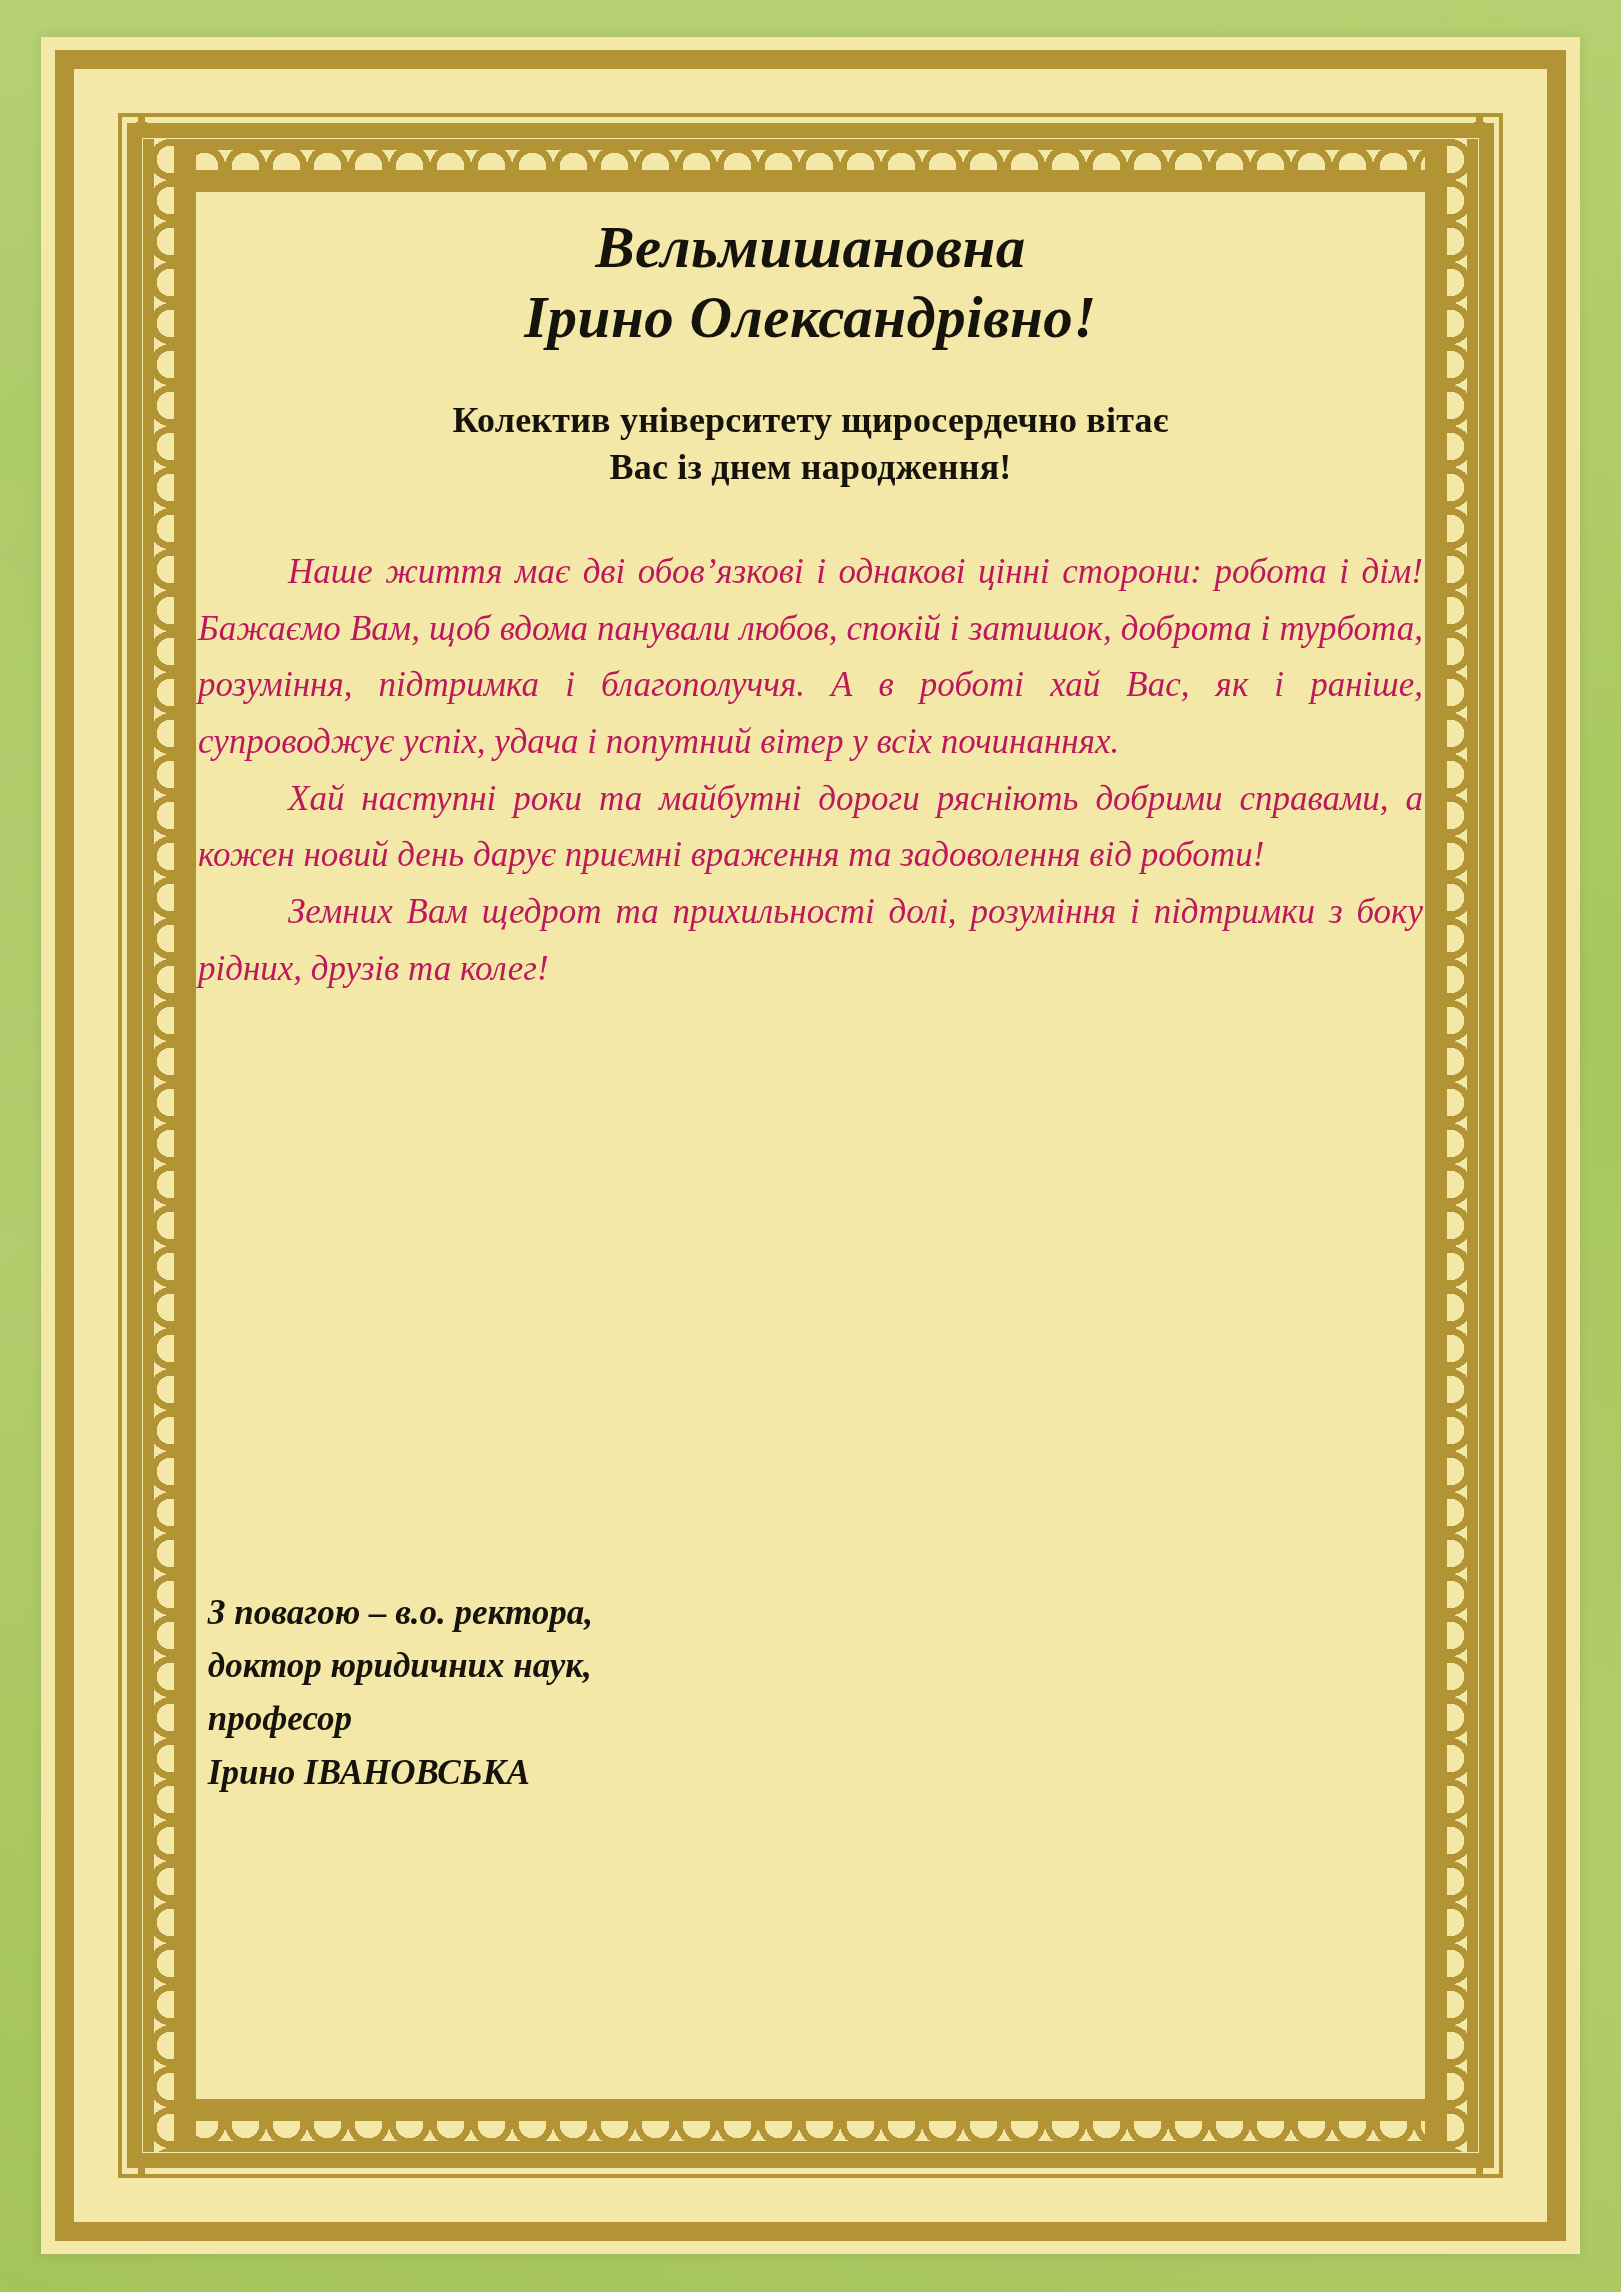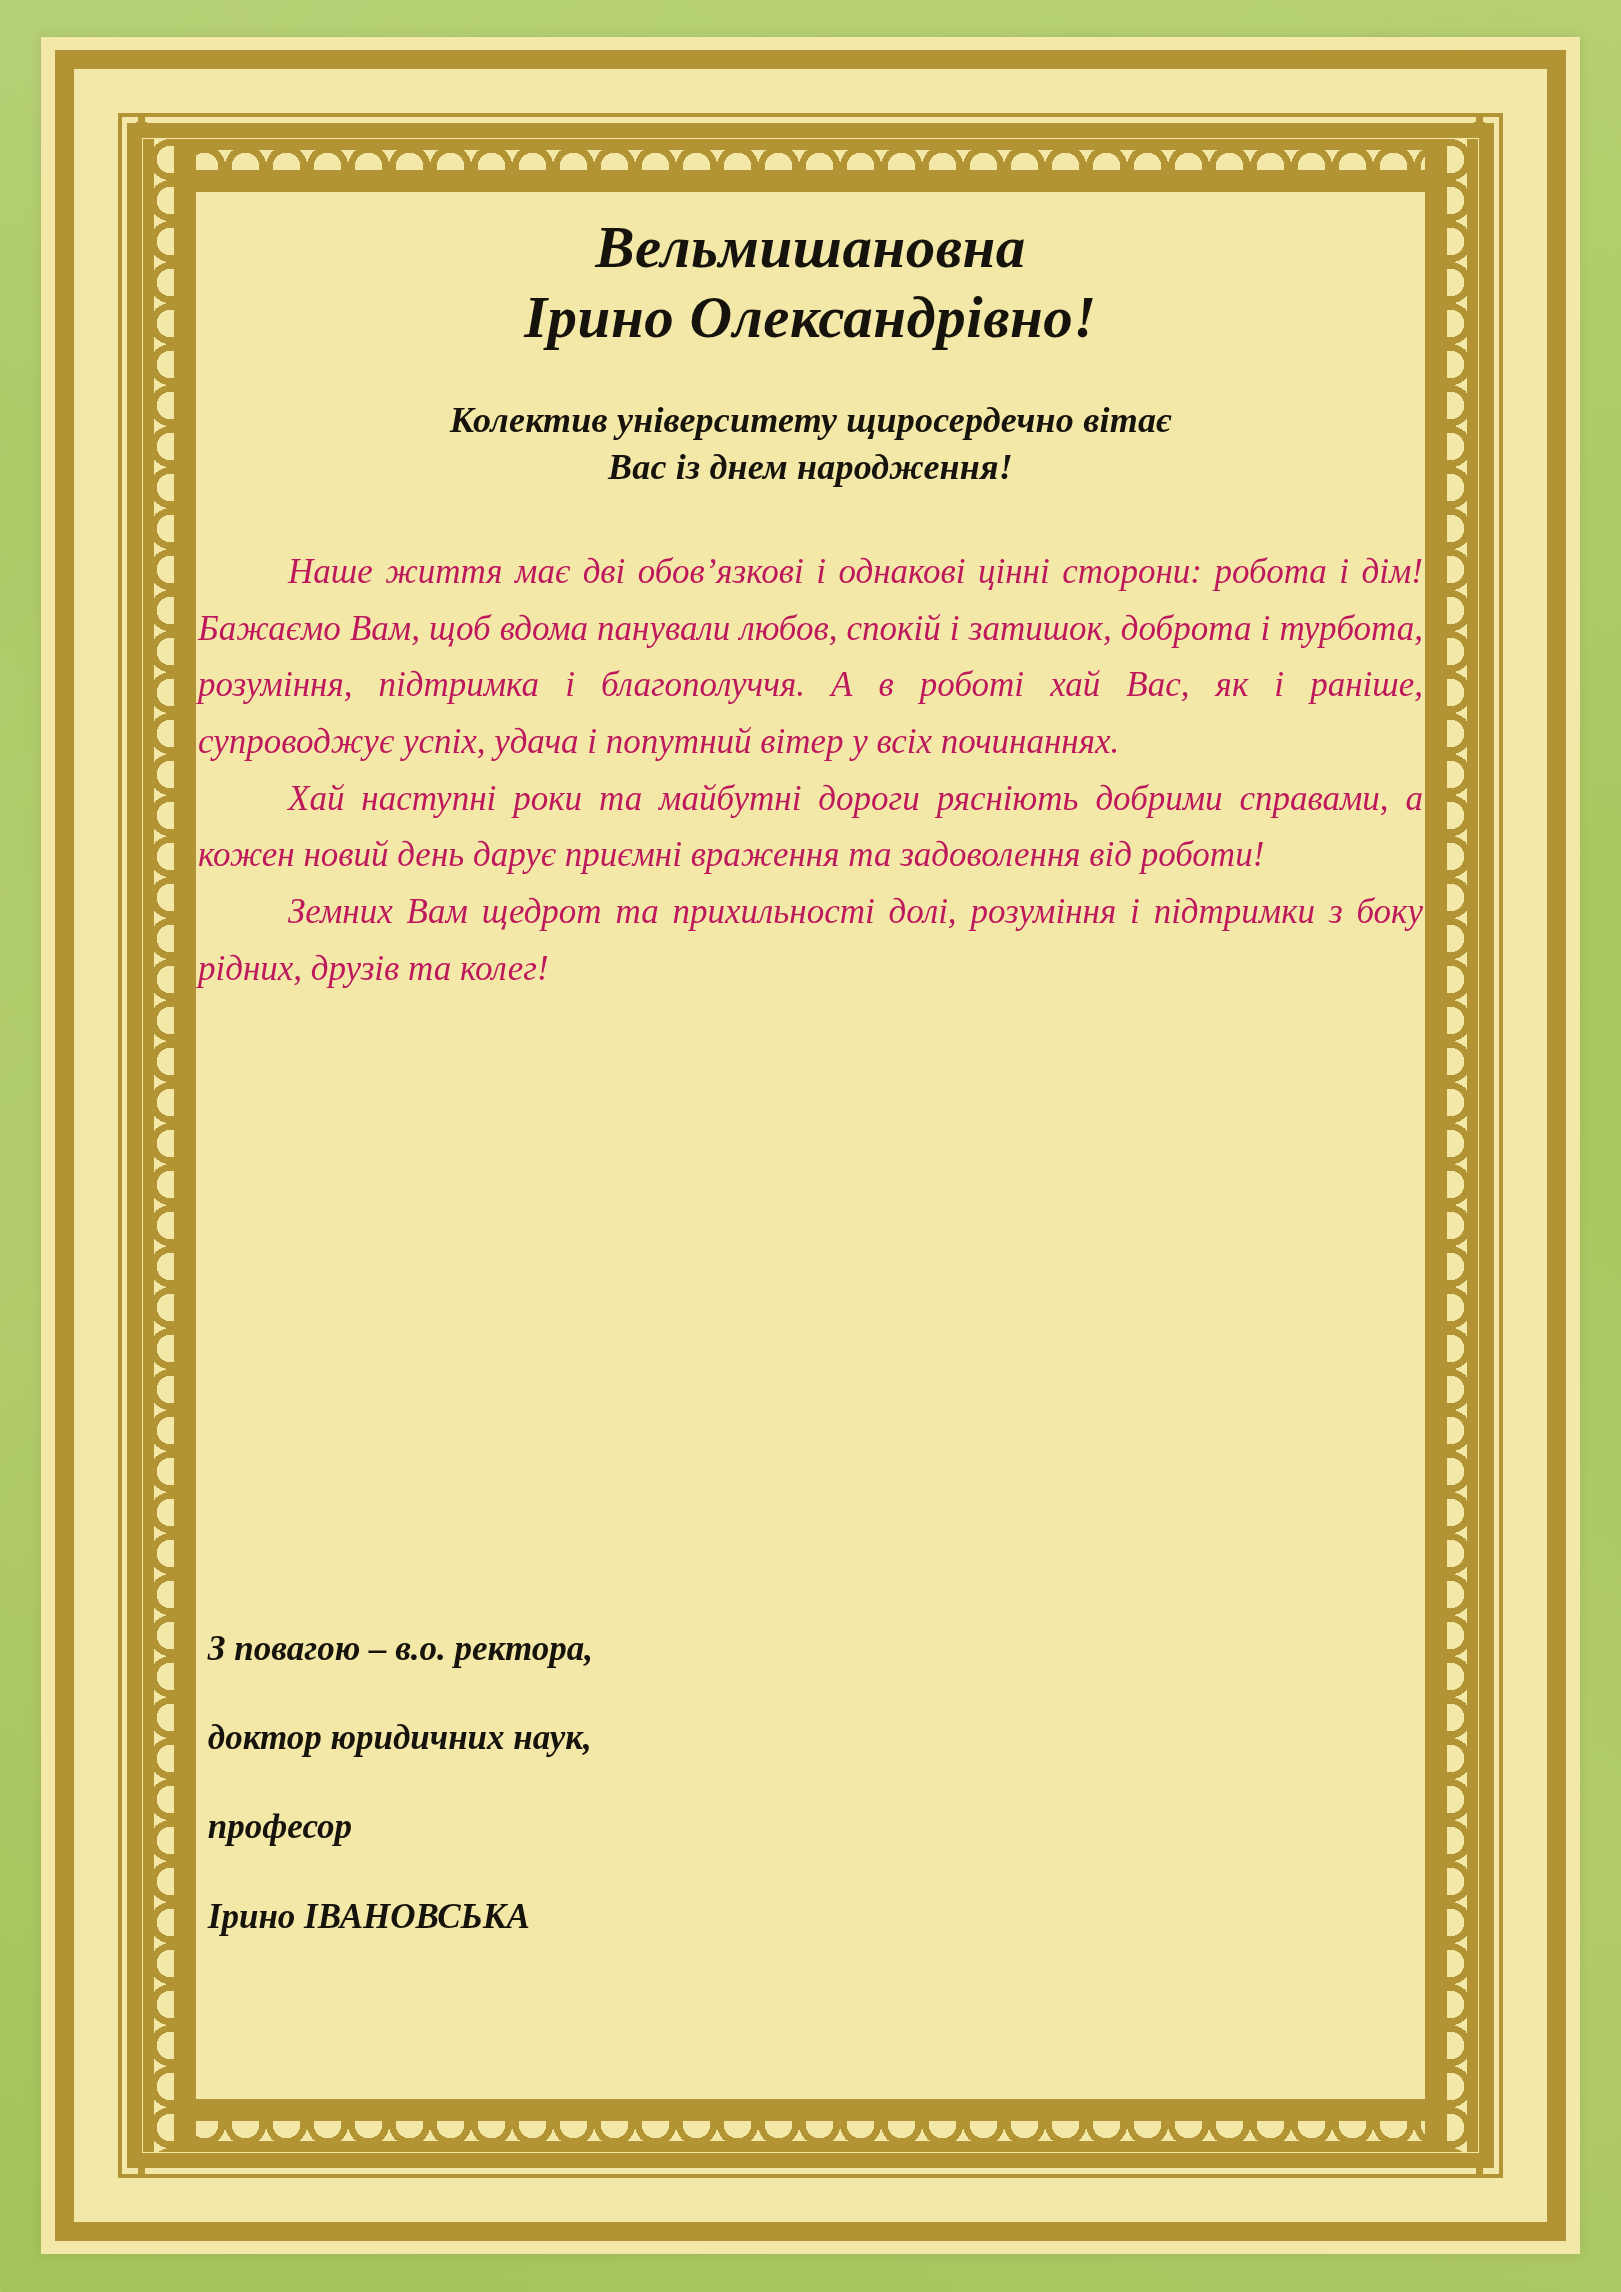--- a/index.html
+++ b/index.html
@@ -229,21 +229,20 @@
     line-height: 1.18;
     letter-spacing: 0.5px;
     margin-top: 29px;
   }
   .salutation .line { display: block; white-space: nowrap; }
 
   .subtitle {
     text-align: center;
     font-family: "Liberation Serif", serif;
     font-weight: bold;
-    font-style: italic;
     font-size: 36px;
     line-height: 1.3;
     margin-top: 45px;
     letter-spacing: 0.2px;
   }
   .subtitle .line { display: block; }
 
   .body-copy {
     margin-top: 53px;
     font-family: "Liberation Serif", serif;
@@ -263,21 +262,21 @@
     position: absolute;
     left: 9.8px;
     top: 1402px;
     font-family: "Liberation Serif", serif;
     font-weight: bold;
     font-style: italic;
     font-size: 35px;
     line-height: 1.52;
     color: #15130c;
   }
-  .signature .line { display: block; white-space: nowrap; margin-top: 36px; }
+  .signature .line { display: block; white-space: nowrap; }
 
   
   .watermark {
     position: absolute;
     right: 118px;
     top: 13.7px;
     width: 147px;
     height: 25.5px;
     background: linear-gradient(90deg, rgba(150,140,90,0.10), rgba(150,140,90,0.04));
     filter: blur(2.9px);

